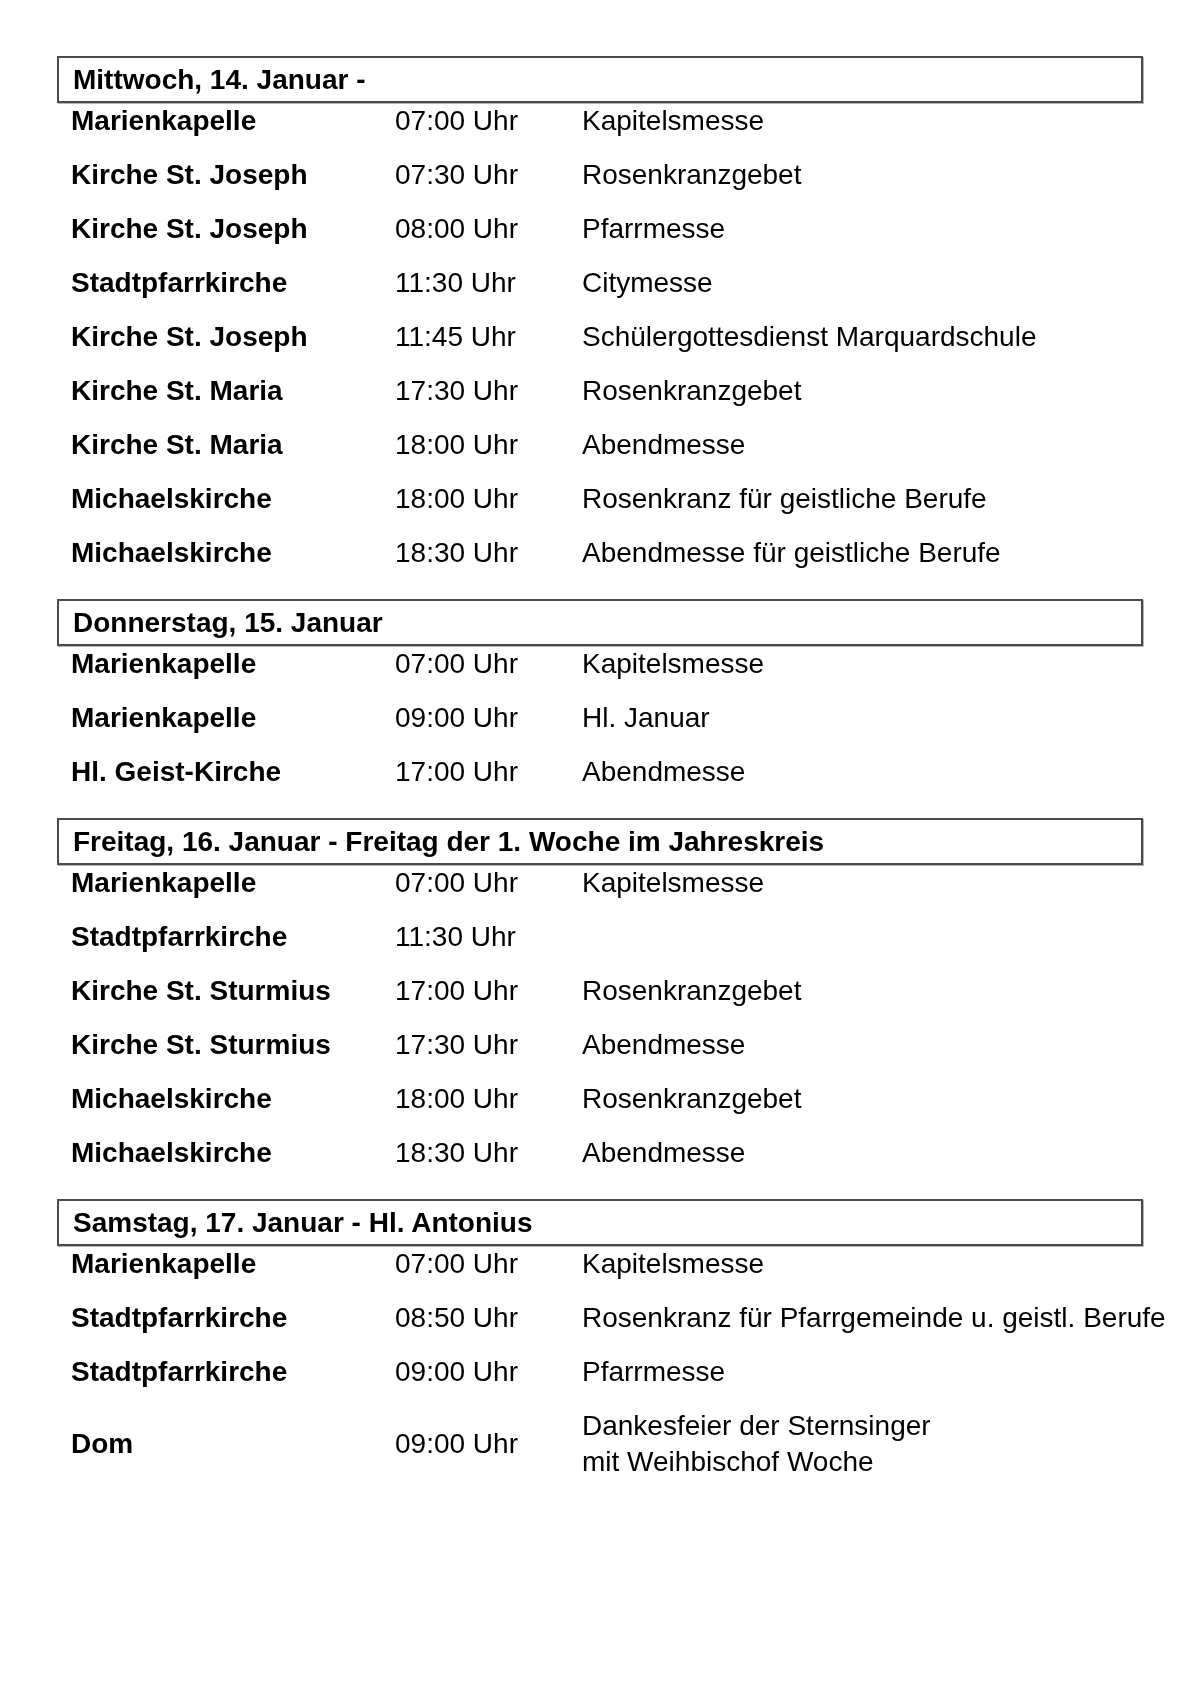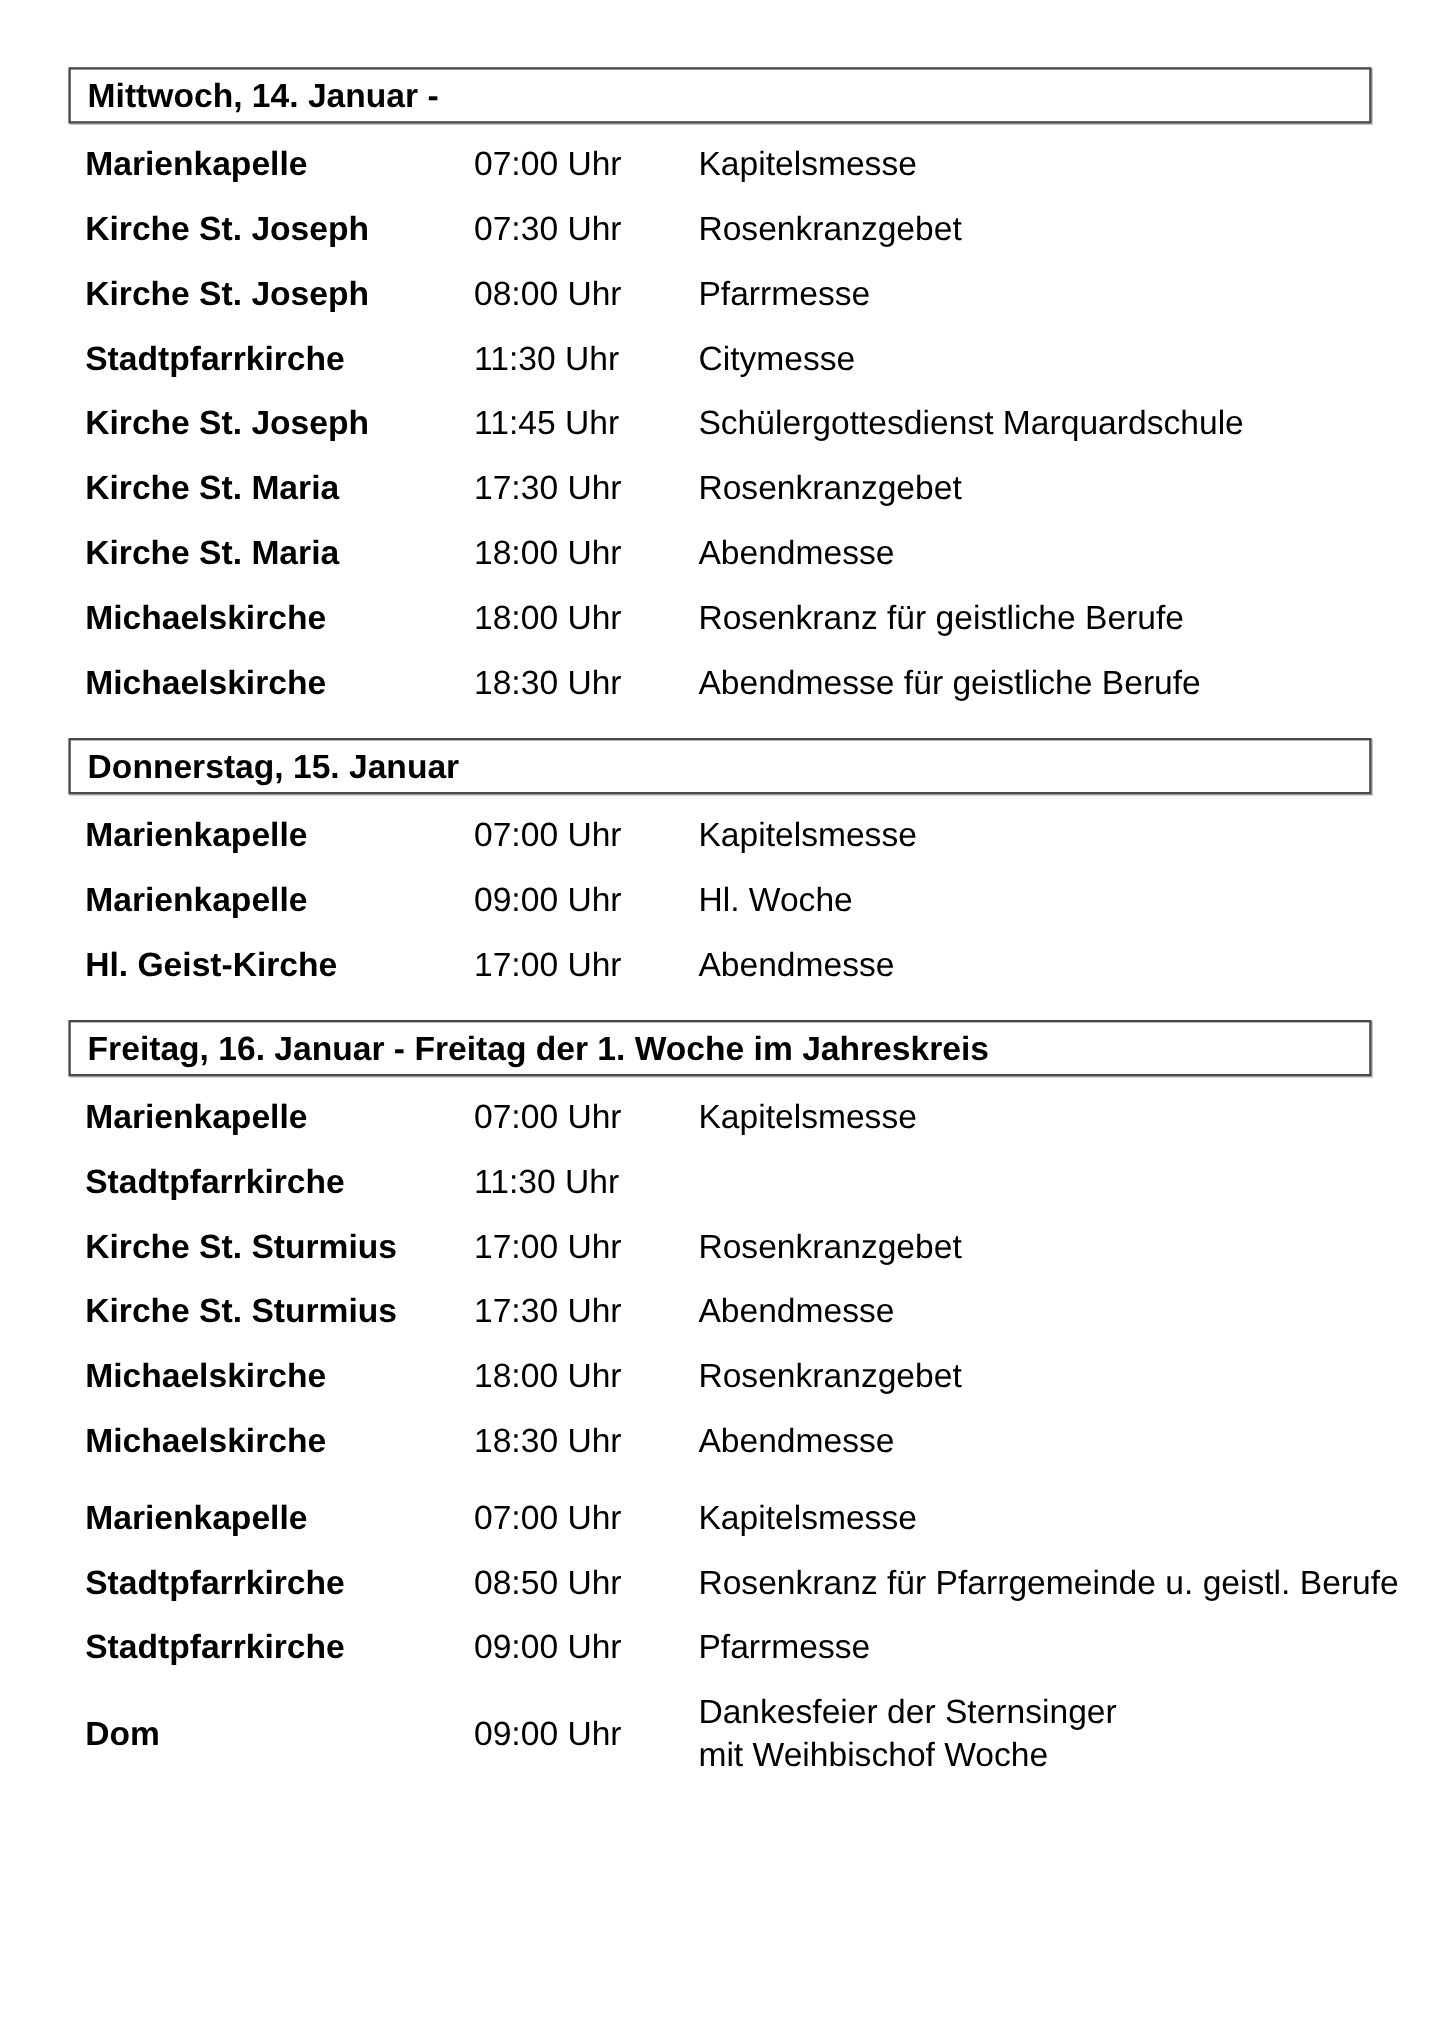--- a/index.html
+++ b/index.html
@@ -24,21 +24,20 @@
   .day-header {
     width: 1086px;
     height: 47px;
     box-sizing: border-box;
     border: 2px solid #4a4a4a;
     box-shadow: 1px 1px 0 #b5b5b5;
     background: #ffffff;
     display: flex;
     align-items: flex-end;
     padding: 0 0 7px 14px;
-    margin-bottom: 16px;
   }
   .day-title {
     font-size: 28px;
     font-weight: bold;
     line-height: 1;
     white-space: nowrap;
   }
   .event-row {
     display: flex;
     align-items: center;
@@ -175,21 +174,21 @@
     <div class="desc">
       <span class="desc-main">Kapitelsmesse</span>
       
     </div>
   </div>
 
   <div class="event-row">
     <div class="loc">Marienkapelle</div>
     <div class="time">09:00 Uhr</div>
     <div class="desc">
-      <span class="desc-main">Hl. Woche</span>
+      <span class="desc-main">Hl. Januar</span>
       
     </div>
   </div>
 
   <div class="event-row">
     <div class="loc">Hl. Geist-Kirche</div>
     <div class="time">17:00 Uhr</div>
     <div class="desc">
       <span class="desc-main">Abendmesse</span>
       
@@ -249,20 +248,23 @@
     <div class="time">18:30 Uhr</div>
     <div class="desc">
       <span class="desc-main">Abendmesse</span>
       
     </div>
   </div>
 </div>
   </section>
 
   <section class="day-section">
+    <div class="day-header">
+      <span class="day-title">Samstag, 17. Januar - Hl. Antonius</span>
+    </div>
     <div class="events">
   <div class="event-row">
     <div class="loc">Marienkapelle</div>
     <div class="time">07:00 Uhr</div>
     <div class="desc">
       <span class="desc-main">Kapitelsmesse</span>
       
     </div>
   </div>
 

